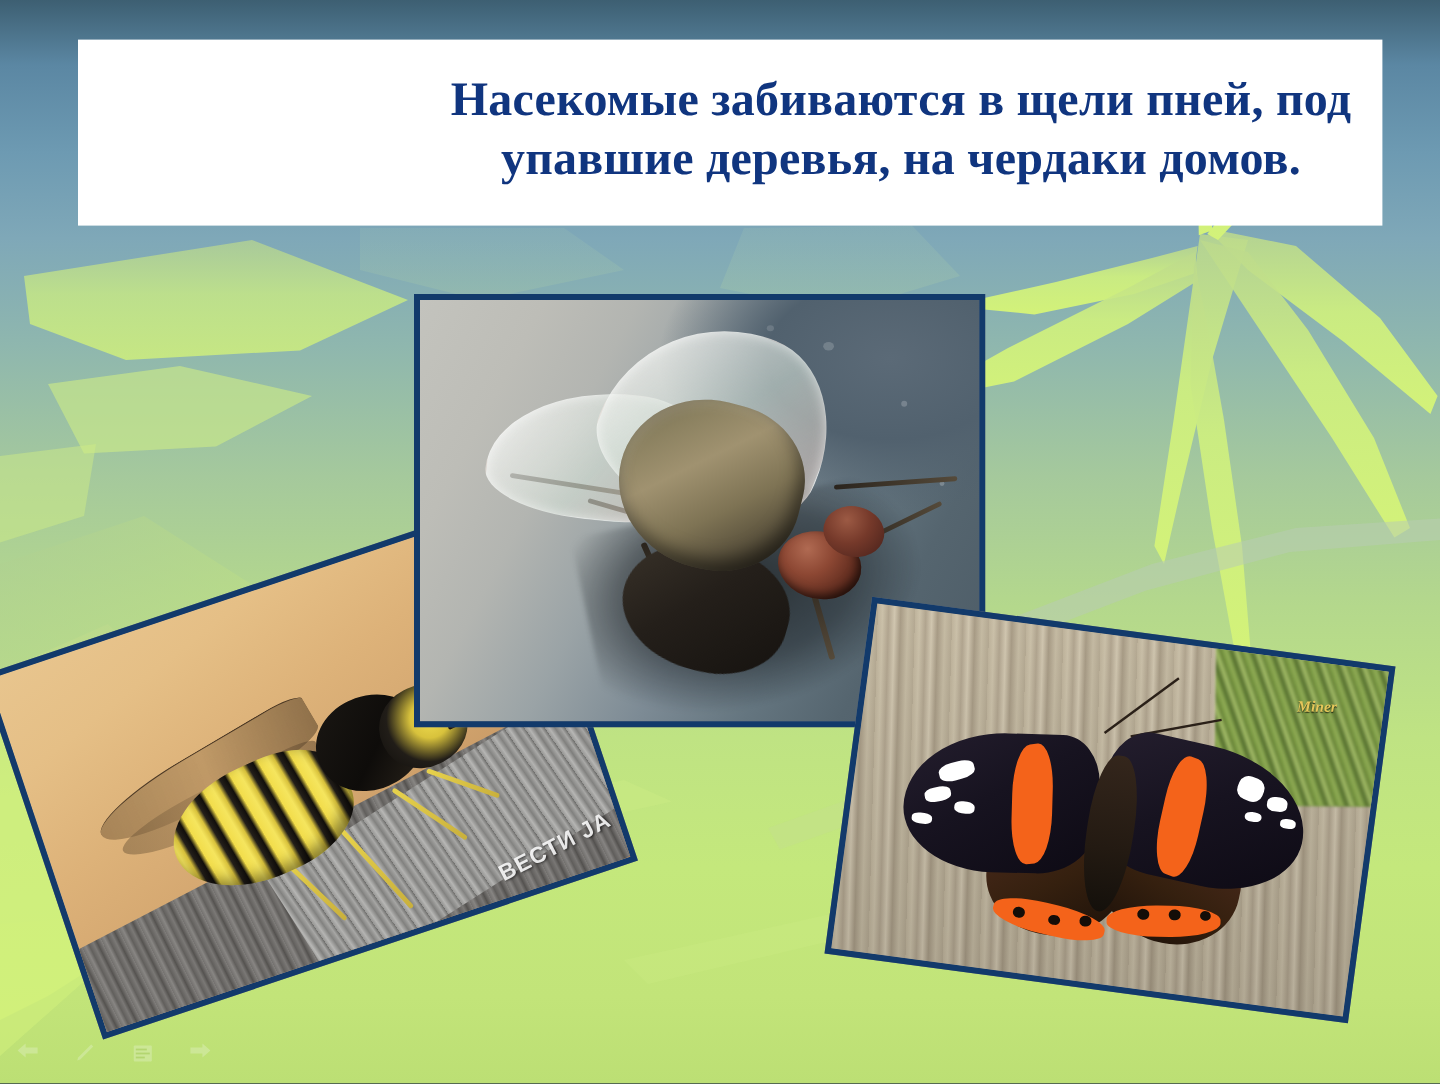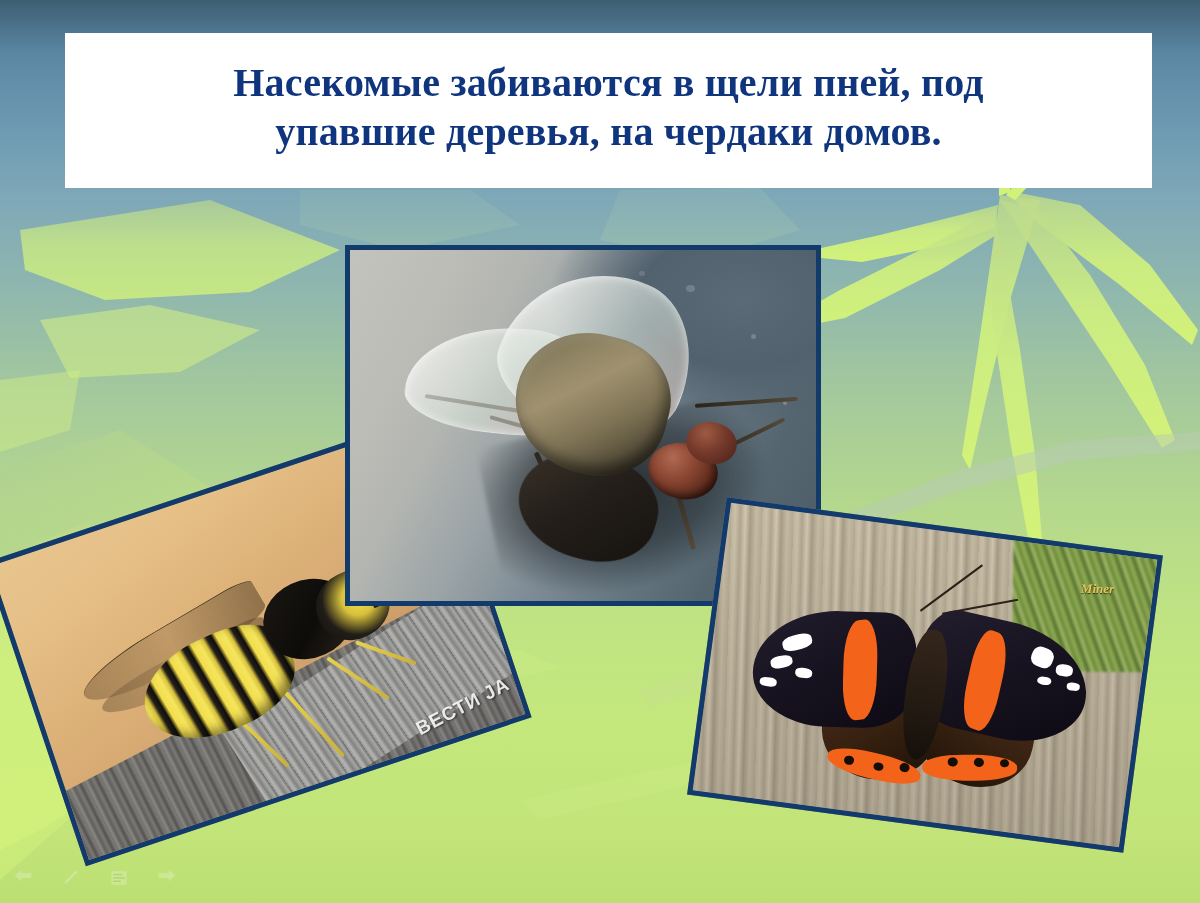--- a/index.html
+++ b/index.html
@@ -40,21 +40,21 @@
   
   .title-plate {
     position: absolute;
     left: 65px;
     top: 33px;
     width: 1087px;
     height: 155px;
     background: #ffffff;
     display: flex;
     align-items: center;
-    justify-content: center;
+    justify-content: flex-end;
     box-sizing: border-box;
     padding: 4px 26px 10px 26px;
   }
   .title-text {
     color: #10357f;
     font-family: "Liberation Serif", serif;
     font-weight: bold;
     font-size: 40px;
     line-height: 1.22;
     text-align: center;

